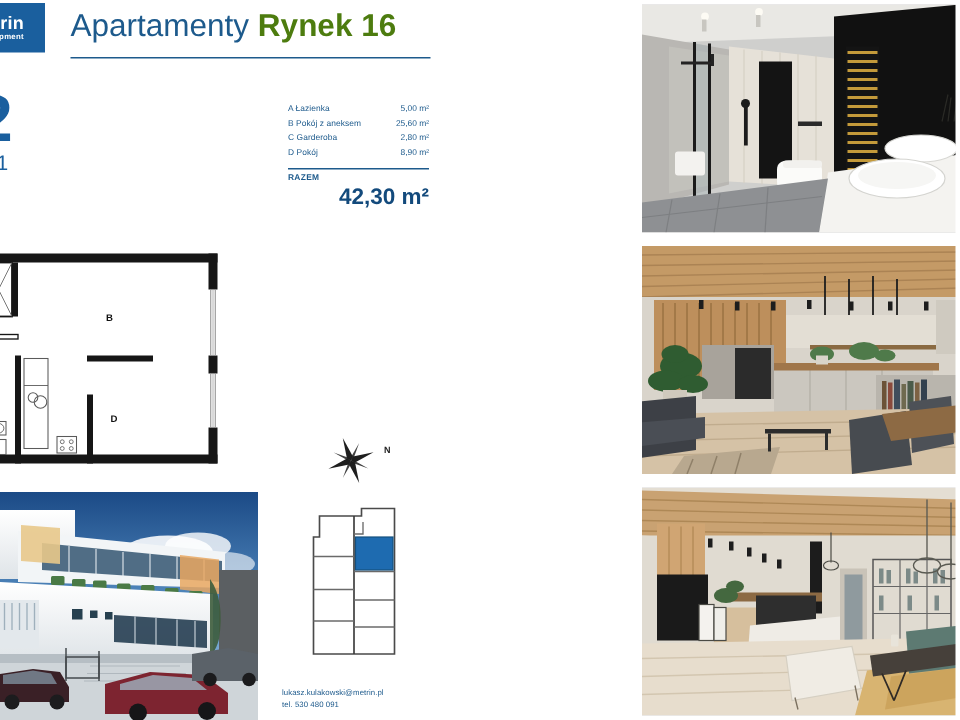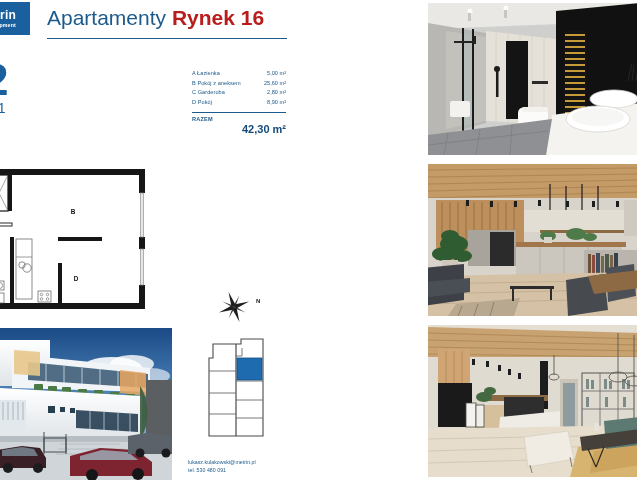--- a/index.html
+++ b/index.html
@@ -17,42 +17,42 @@
     display:flex;flex-direction:column;align-items:center;justify-content:center;
     overflow:hidden;
   }
   .logo-main{font-size:12px;font-weight:700;letter-spacing:.2px;line-height:1;}
   .logo-sub{font-size:5.2px;font-weight:600;letter-spacing:.2px;margin-top:2px;line-height:1;}
 
   .title{
     position:absolute;left:47px;top:6px;
     font-size:21px;font-weight:400;color:#1d5a8c;white-space:nowrap;
   }
-  .title b{font-weight:700;color:#b91c1c;}
+  .title b{font-weight:700;color:#4d7c0f;}
   .title-rule{
     position:absolute;left:47px;top:38px;width:240px;height:1.4px;background:#1d5a8c;
   }
 
   .unit-no{
     position:absolute;left:-16px;top:58px;
     font-size:44px;font-weight:700;color:#1a5f9e;line-height:1;letter-spacing:-1px;
   }
   .unit-floor{
     position:absolute;left:-14px;top:101px;
     font-size:14px;font-weight:400;color:#1a5f9e;line-height:1;white-space:nowrap;
   }
 
   
   .areas{position:absolute;left:192px;top:69px;width:94px;font-size:5.6px;color:#1d5a8c;}
   .arow{display:flex;justify-content:space-between;line-height:1.72;white-space:nowrap;}
   .arow .an{letter-spacing:.05px;}
   .arow .av{font-variant-numeric:tabular-nums;}
   .arule{height:1px;background:#1d5a8c;margin-top:5px;margin-bottom:3px;}
   .tot-label{font-size:5.6px;font-weight:700;letter-spacing:.2px;}
-  .tot-val{text-align:right;font-size:11px;font-weight:700;color:#134a7c;margin-top:1px;}
+  .tot-val{text-align:right;font-size:15px;font-weight:700;color:#134a7c;margin-top:1px;}
 
   
   .plan{position:absolute;left:0px;top:165px;width:160px;height:155px;}
   .plan svg{display:block;}
 
   
   .compass{position:absolute;left:214px;top:288px;width:62px;height:40px;}
   .compass .n{
     position:absolute;left:42px;top:10px;font-size:6px;color:#222;font-weight:600;
   }

